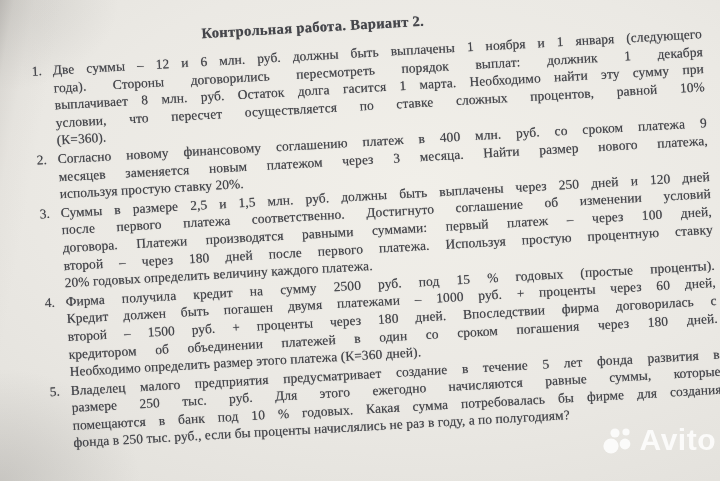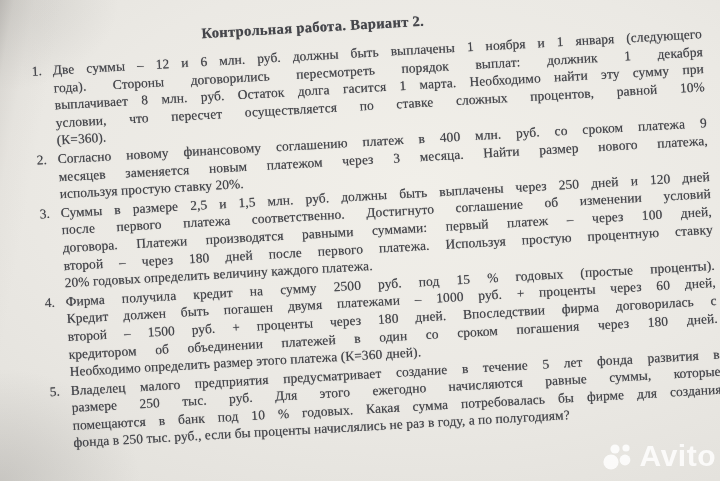--- a/index.html
+++ b/index.html
@@ -43,21 +43,21 @@
   .num{position:absolute;left:1px;top:0;}
   .line{
     text-align:justify;
     text-align-last:justify;
     white-space:normal;
     letter-spacing:.1px;
   }
   .line.last{text-align-last:left;}
   .watermark{
     position:absolute;
-    right:4px;bottom:7px;
+    right:4px;bottom:23px;
     display:flex;align-items:center;
     color:rgba(255,255,255,.82);
     user-select:none;
   }
   .wm-logo{display:block;margin-right:3px;margin-top:4px;}
   .wm-text{
     font-family:"Liberation Sans",sans-serif;
     font-weight:bold;
     font-size:30px;
     letter-spacing:.5px;

